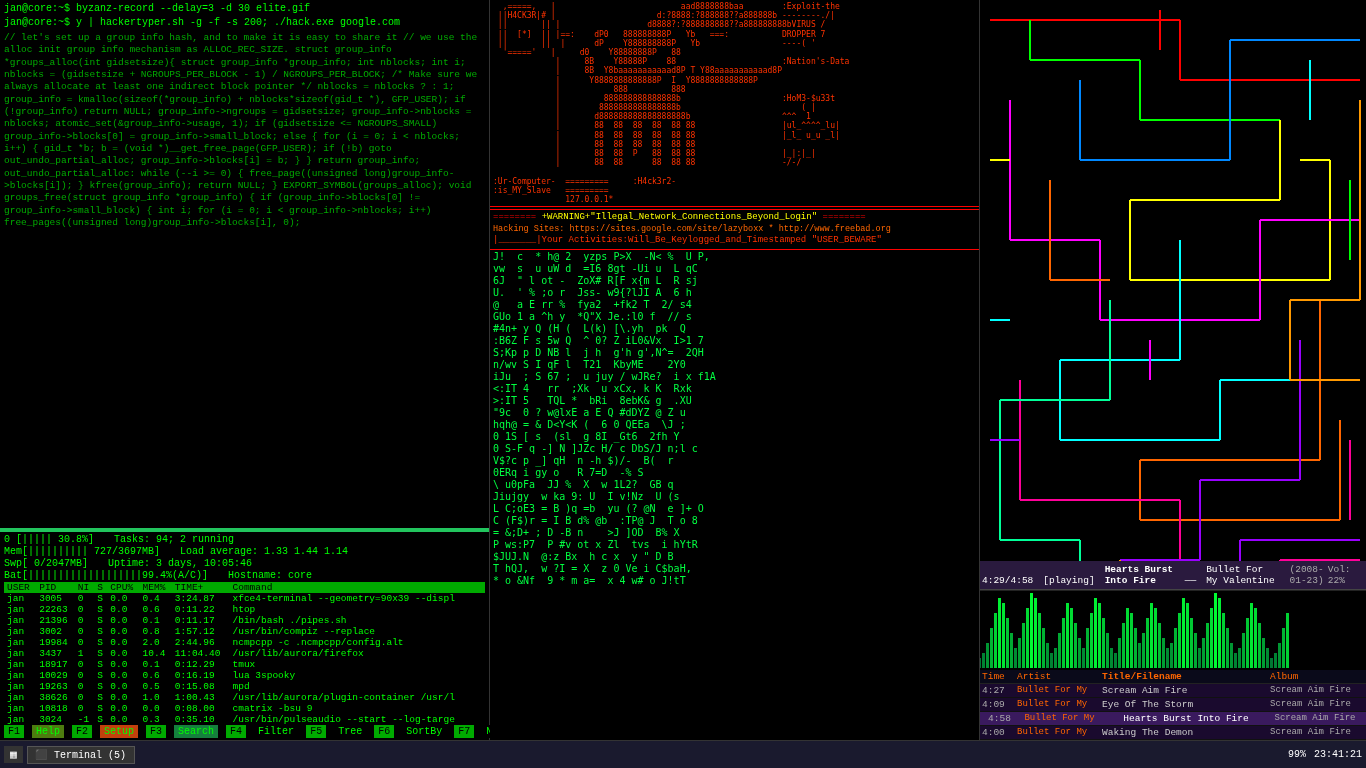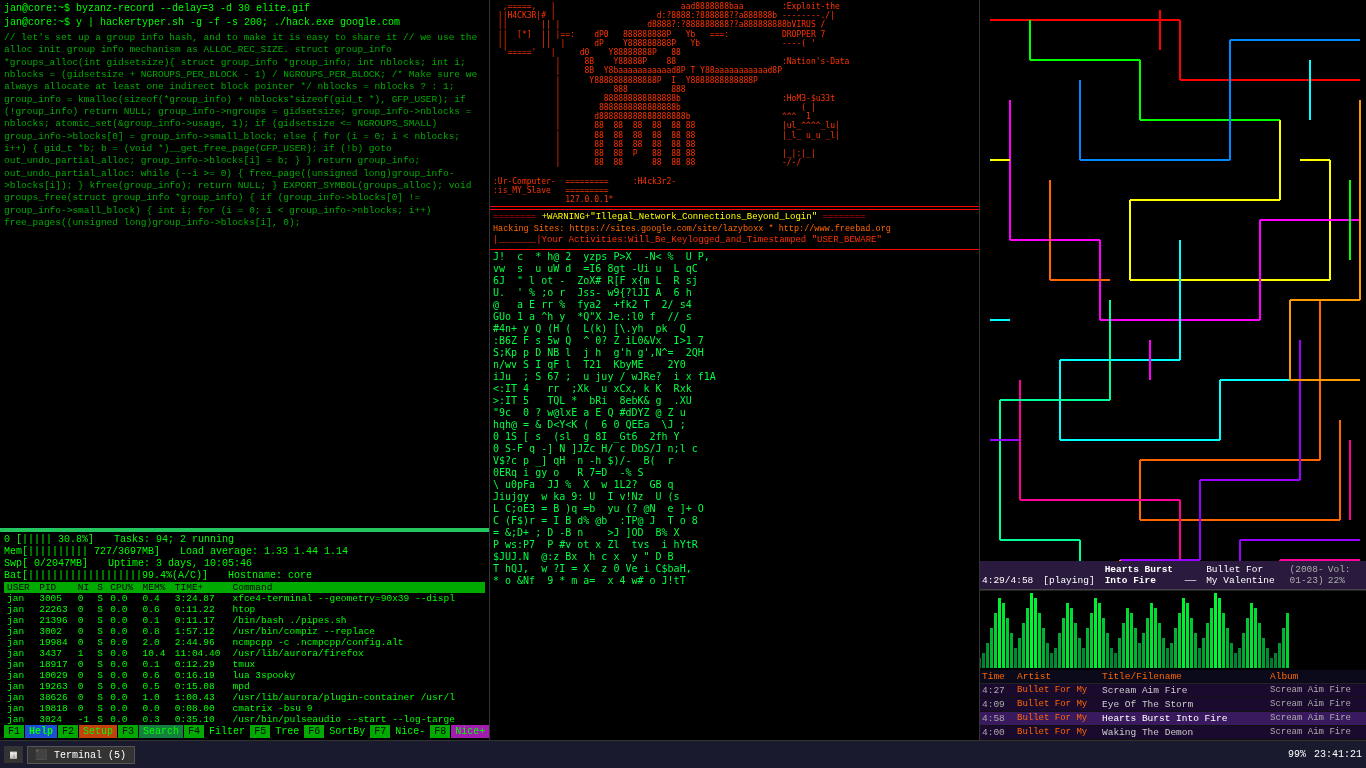--- a/index.html
+++ b/index.html
@@ -89,21 +89,21 @@
     .htop-footer {
       background: #000;
       color: #000;
       display: flex;
       font-size: 10px;
     }
 
     .htop-footer span {
       background: #00aa00;
       padding: 1px 4px;
-      margin-right: 1px;
+      margin-right: 8px;
       color: #000;
     }
 
     
     .middle-panel {
       width: 490px;
       background: #000;
       color: #ff0000;
       border-right: 1px solid #333;
       overflow: hidden;
@@ -229,34 +229,35 @@
       display: flex;
       padding: 1px 6px;
       background: #0a0a1a;
       color: #ff6600;
       font-size: 9.5px;
       border-bottom: 1px solid #222;
     }
 
     .playlist-cols span:nth-child(1) { width: 35px; }
     .playlist-cols span:nth-child(2) { width: 85px; }
-    .playlist-cols span:nth-child(3) { flex: 1; }
+    .playlist-cols span:nth-child(3) { flex: 1; font-weight: bold; }
     .playlist-cols span:nth-child(4) { width: 90px; }
 
     .playlist-item {
       display: flex;
       padding: 1px 6px;
       font-size: 9.5px;
       color: #ccc;
       border-bottom: 1px solid #111;
     }
 
     .playlist-item.active {
       background: #3a1a5e;
       color: #fff;
+      text-align: center;
     }
 
     .playlist-item span:nth-child(1) { width: 35px; color: #aaa; }
     .playlist-item span:nth-child(2) { width: 85px; color: #ff6600; font-size: 9px; }
     .playlist-item span:nth-child(3) { flex: 1; }
     .playlist-item span:nth-child(4) { width: 90px; color: #aaa; font-size: 9px; }
 
     
     .visualizer {
       height: 80px;
@@ -477,21 +478,21 @@
               <td>S</td>
               <td>0.0</td>
               <td>0.3</td>
               <td>0:35.10</td>
               <td>/usr/bin/pulseaudio --start --log-targe</td>
             </tr>
           </tbody>
       </table>
       <div class="htop-footer" id="htop-footer">
           <span>F1</span>
-          <span style="background: #1d4ed8; color: rgb(0, 255, 0); font-weight: bold;">Help</span>
+          <span style="background: #4d7c0f; color: rgb(0, 255, 0);">Help</span>
           <span>F2</span>
           <span style="background: #c2410c; color: rgb(0, 255, 0);">Setup</span>
           <span>F3</span>
           <span style="background: #15803d; color: rgb(0, 255, 0);">Search</span>
           <span>F4</span>
           <span style="background: rgb(0, 0, 0); color: rgb(0, 255, 0);">Filter</span>
           <span>F5</span>
           <span style="background: rgb(0, 0, 0); color: rgb(0, 255, 0);">Tree</span>
           <span>F6</span>
           <span style="background: rgb(0, 0, 0); color: rgb(0, 255, 0);">SortBy</span>

